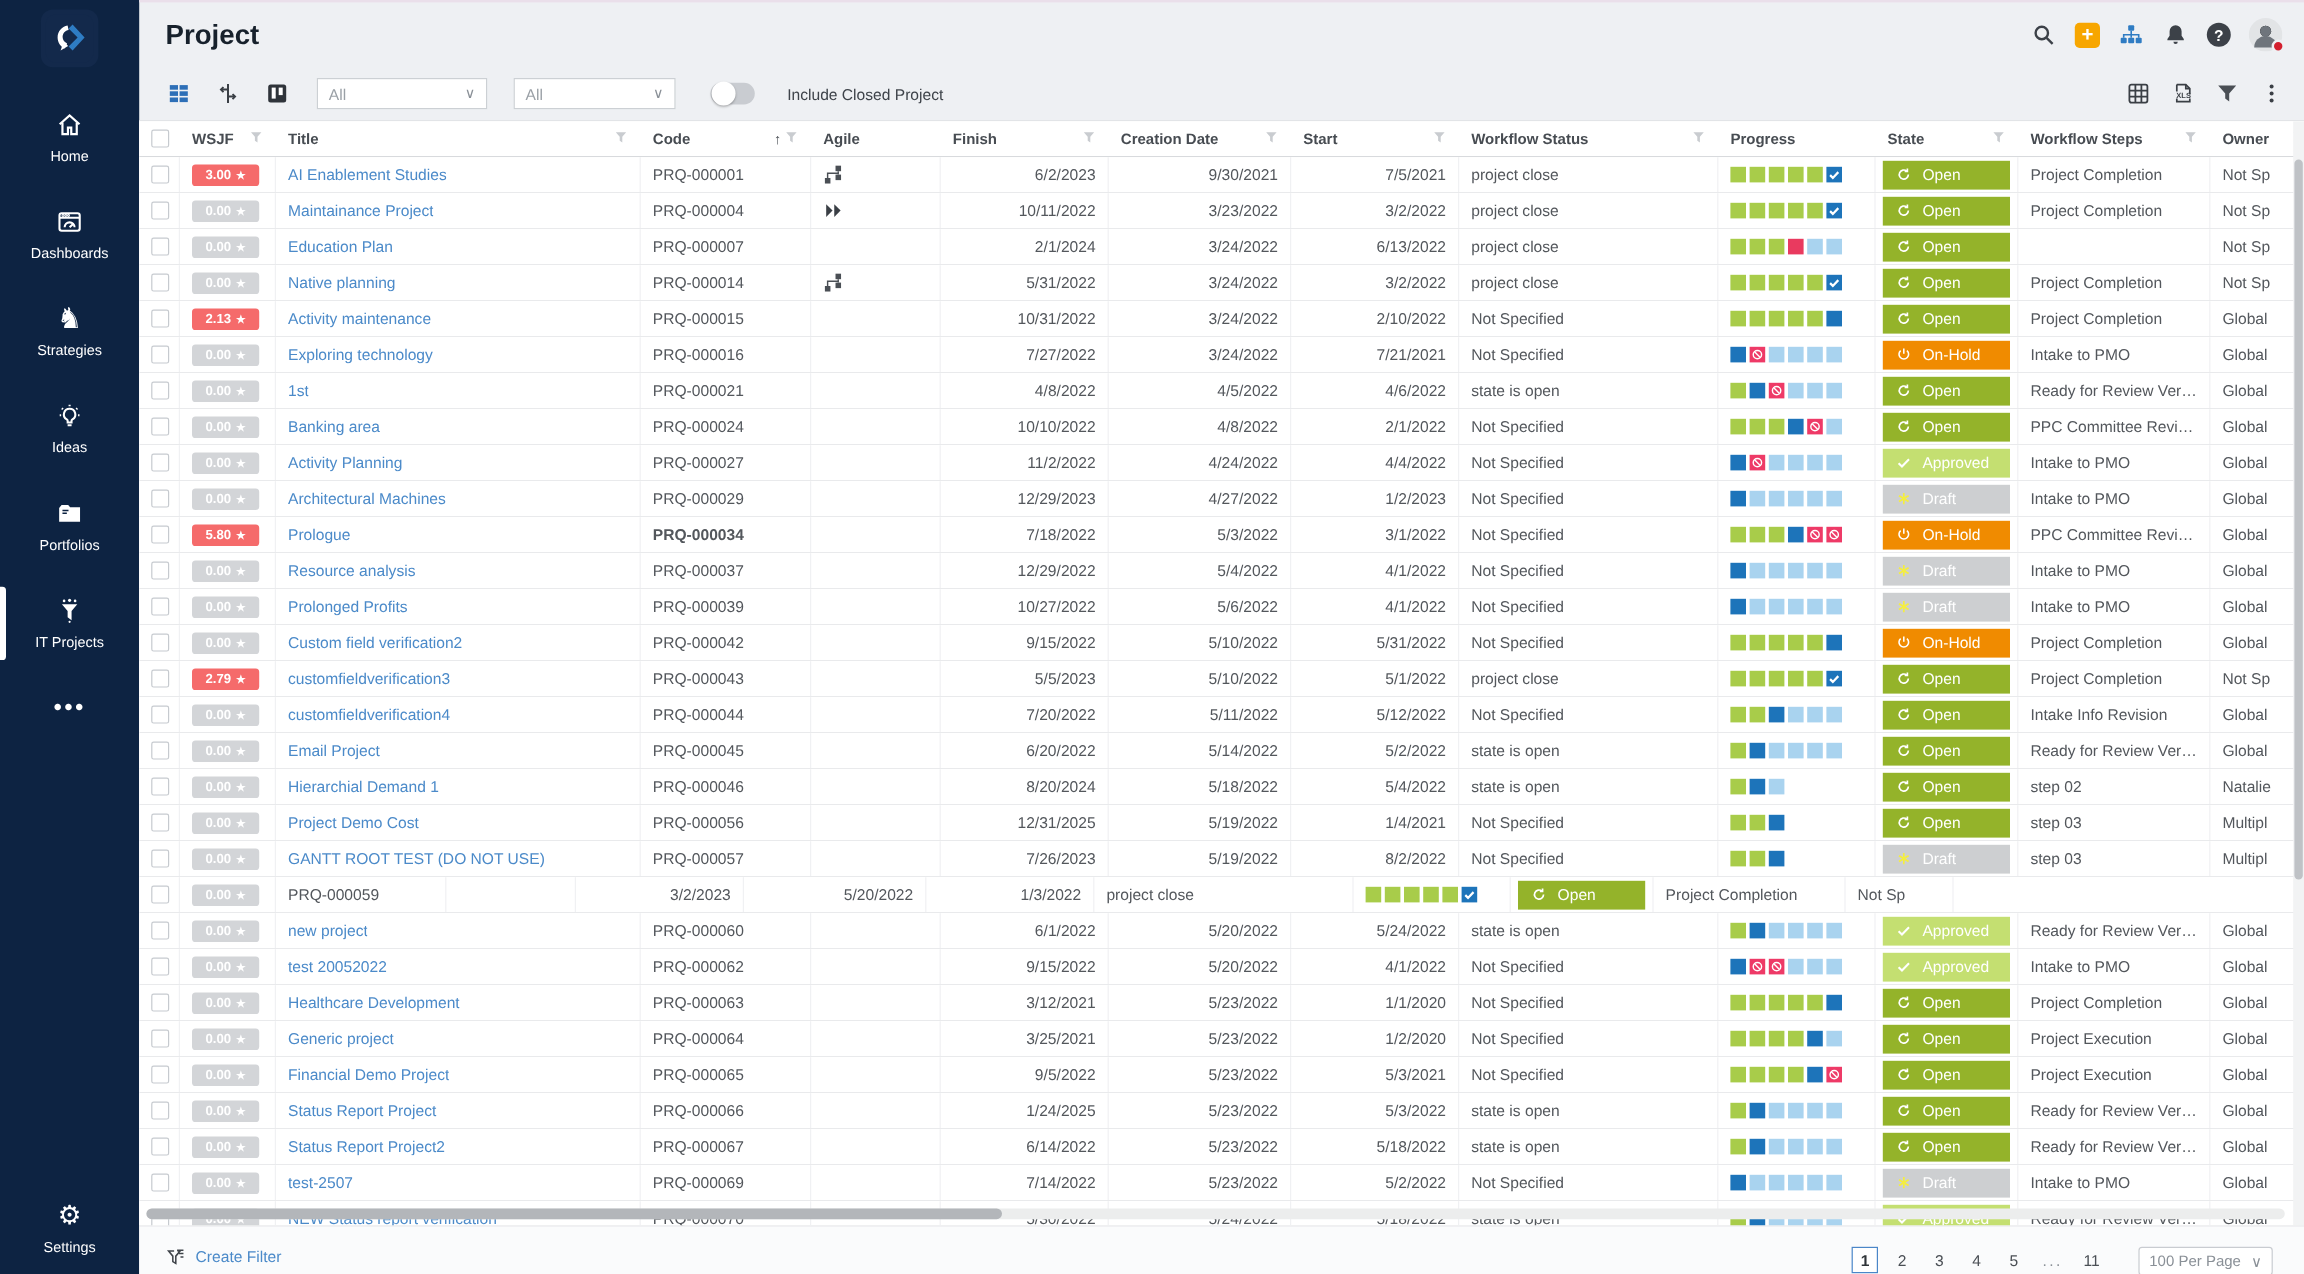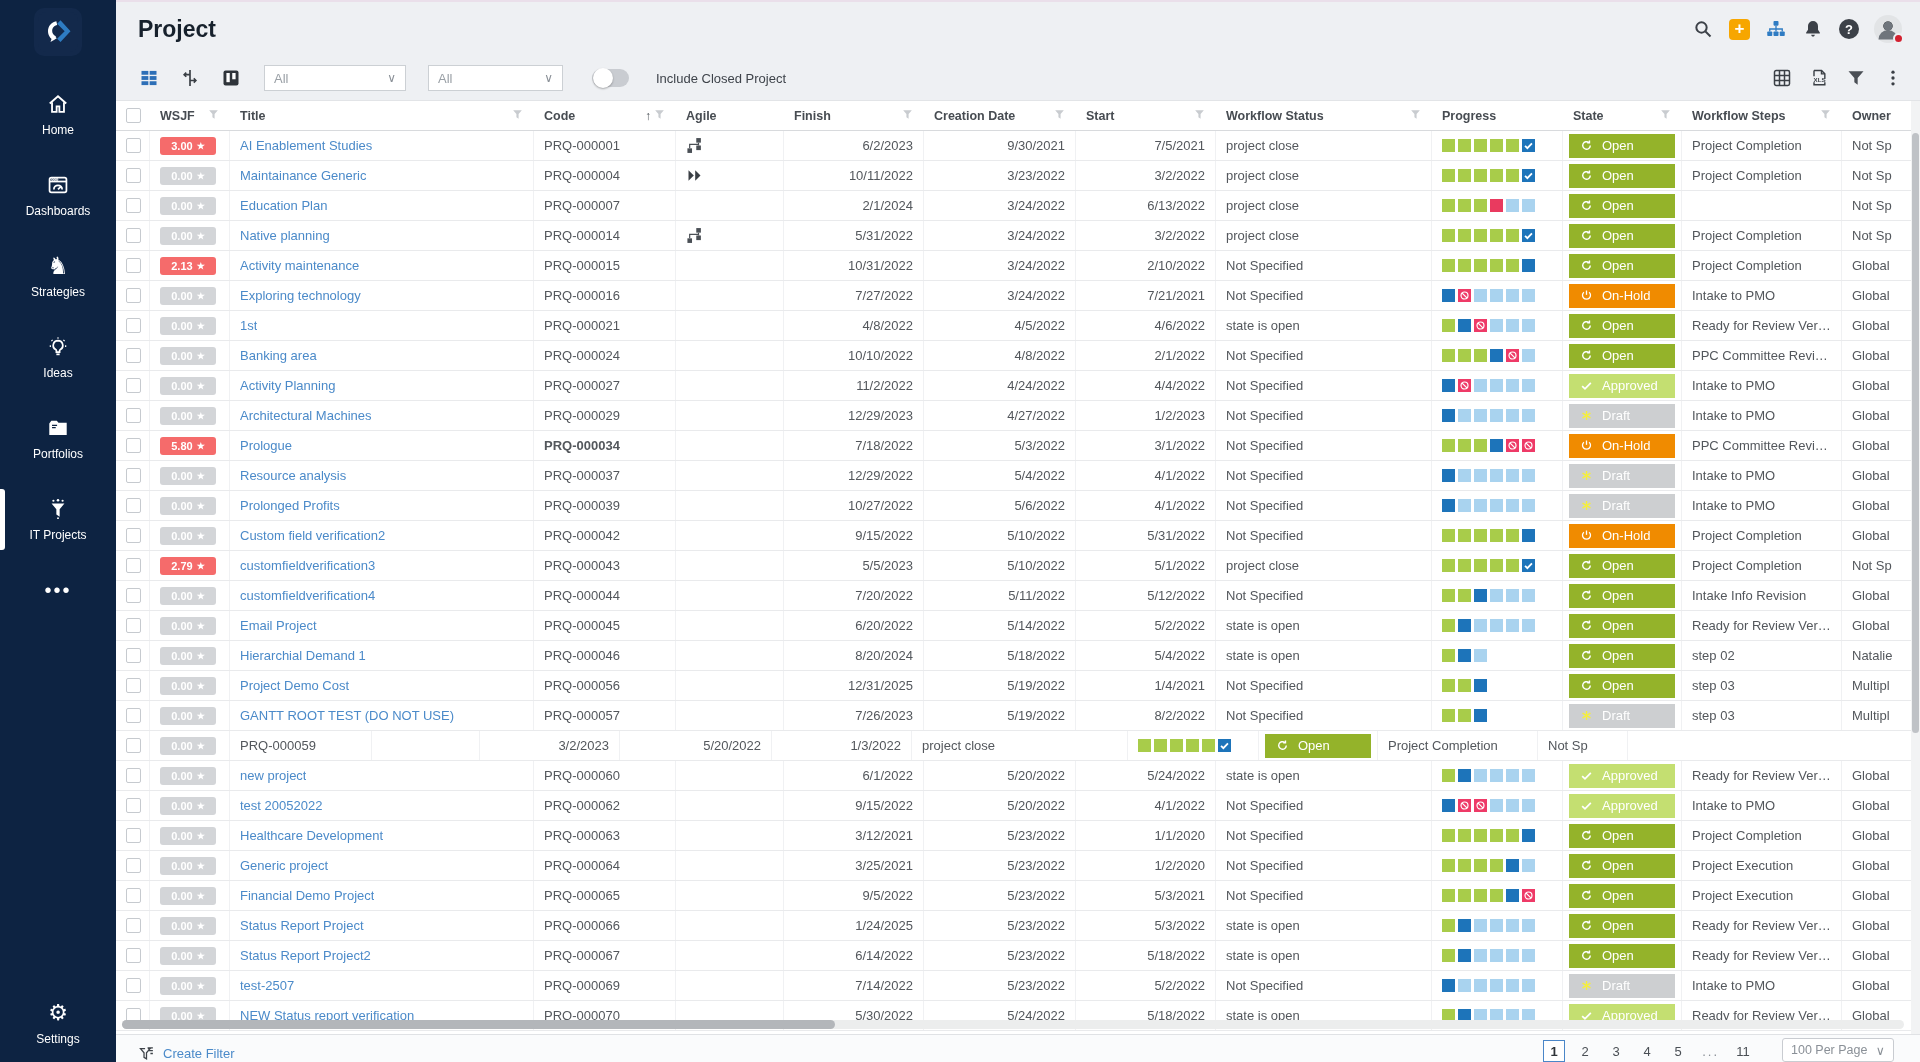--- a/index.html
+++ b/index.html
@@ -99,22 +99,22 @@
   .icn { display:inline-flex; align-items:center; justify-content:center; }
   .agile-icn svg { width:17px; height:17px; }
 
   
   .vscroll { position:absolute; top:0; right:0; bottom:0; width:9px; background:#f2f3f4; }
   .vthumb { position:absolute; top:32px; right:1px; width:7px; height:600px; background:#bfc2c6; border-radius:4px; }
   .hscroll { position:absolute; left:6px; right:16px; bottom:5px; height:9px; background:#eceded; border-radius:5px; }
   .hthumb { width:40%; height:9px; background:#b3b6ba; border-radius:5px; cursor:pointer; }
 
   
-  .footerbar { height:28px; background:#fafbfc; border-top:1px solid #e0e2e5;
-    display:flex; align-items:flex-end; padding:0 26px 0 22px; }
+  .footerbar { height:41px; background:#fafbfc; border-top:1px solid #e0e2e5;
+    display:flex; align-items:flex-start; padding:17px 26px 0 22px; }
   .create-filter { display:flex; align-items:center; gap:8px; color:#4b8ac9; font-size:13px; cursor:pointer; }
   .create-filter svg { width:17px; height:17px; }
   .pager { margin-left:auto; display:flex; align-items:center; gap:9px; font-size:13px; color:#4a4f55; }
   .page { min-width:22px; height:22px; display:flex; align-items:center; justify-content:center; padding:0 4px; cursor:pointer; }
   .page.cur { border:1px solid #4a86c8; background:#fff; font-weight:bold; color:#2f3439; }
   .page.dots { color:#8a9097; letter-spacing:2px; cursor:default; }
   .perpage { margin-left:28px; width:112px; height:24px; border:1px solid #c9ccd1; border-radius:3px;
     background:#fff; display:flex; align-items:center; justify-content:space-between; padding:0 8px;
     font-size:12.5px; color:#8a9097; cursor:pointer; }
 </style>
@@ -462,21 +462,21 @@
               <div class="td" style="width: 34px;">
                 <span class="cb"></span>
               </div>
               <div class="td" style="width: 80px;">
                 <span class="wsjf-badge cold">
                   <span>0.00</span>
                   <span class="star">★</span>
                 </span>
               </div>
               <div class="td" style="width: 304px;">
-                <a class="link">Maintainance Generic</a>
+                <a class="link">Maintainance Project</a>
               </div>
               <div class="td" style="width: 142px;">
                 <span>PRQ-000004</span>
               </div>
               <div class="td" style="width: 108px;">
                 <span class="icn agile-icn">
                   <svg viewBox="0 0 24 24" fill="#3a3f45">
                     <path d="M3.5 4.5l7.5 7.5-7.5 7.5z"></path>
                     <path d="M13 4.5l7.5 7.5L13 19.5z"></path>
                   </svg>

